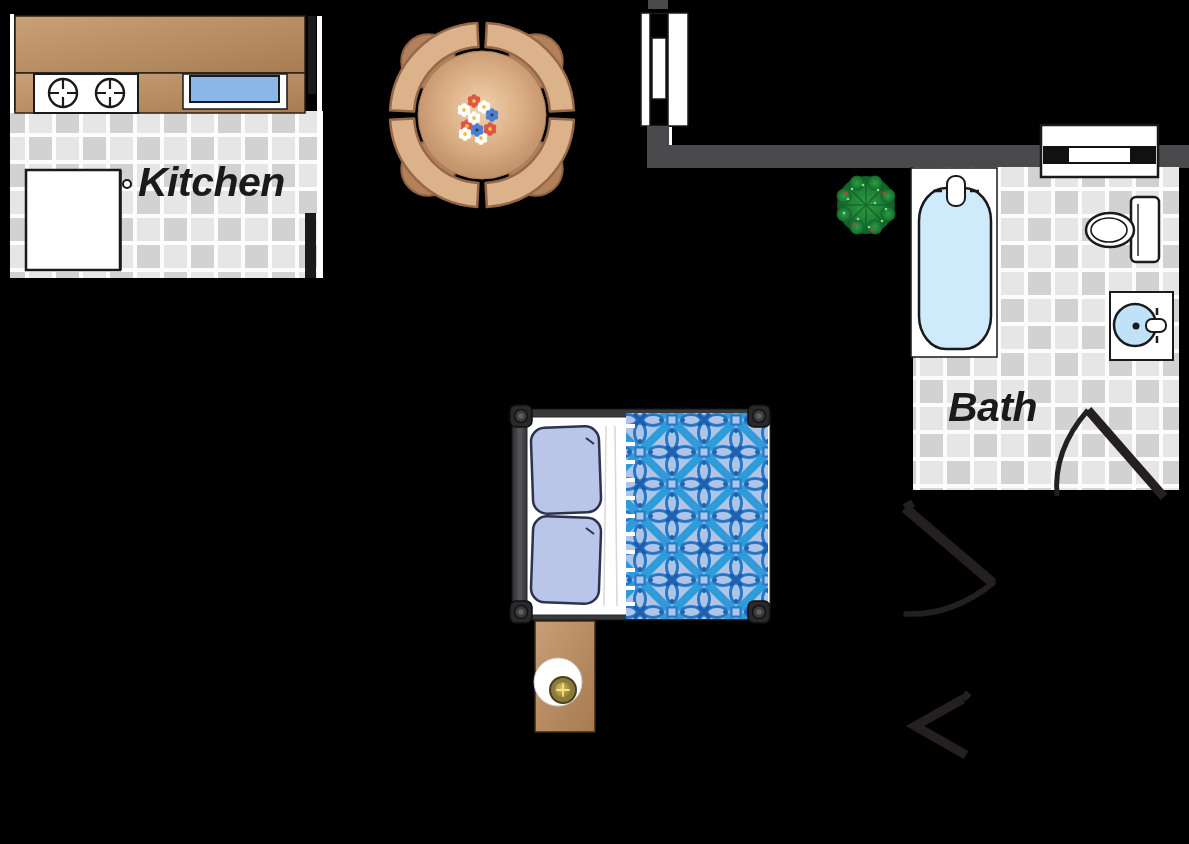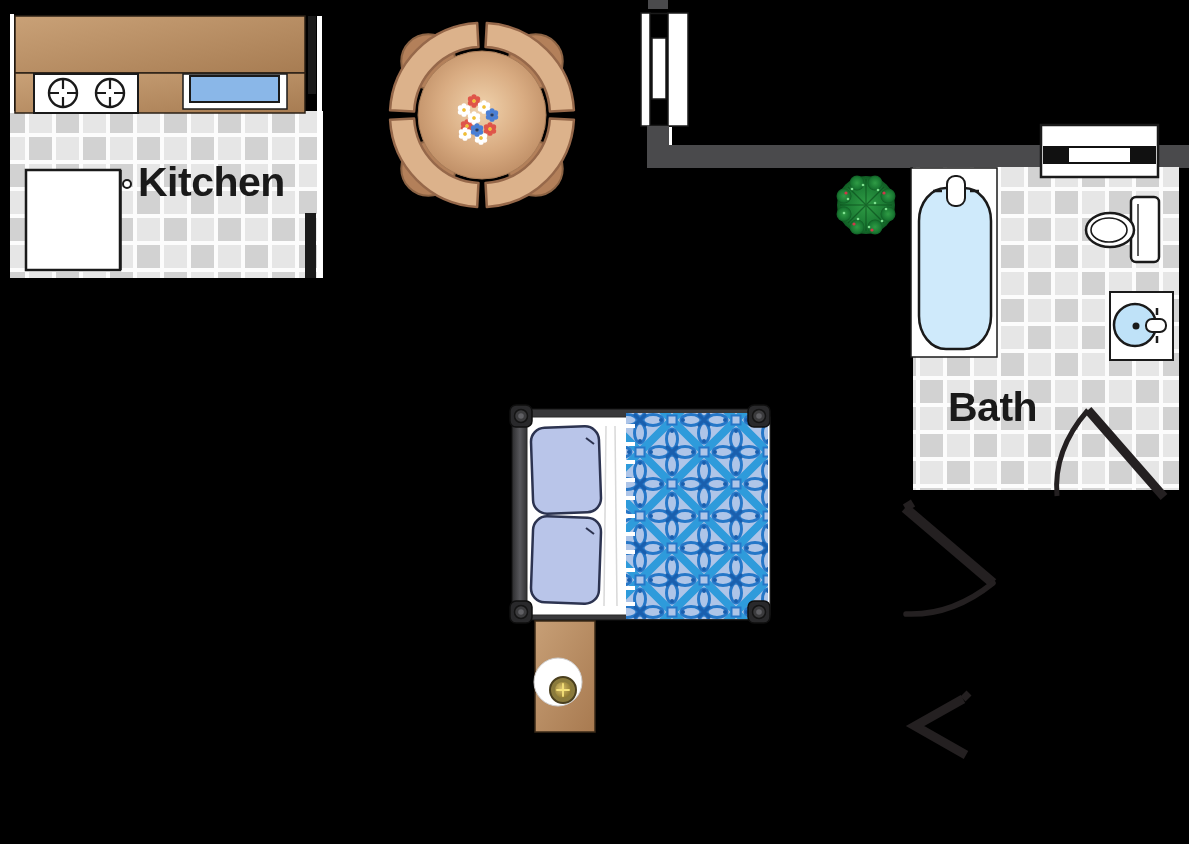--- a/index.html
+++ b/index.html
@@ -1,17 +1,17 @@
 <!DOCTYPE html>
 <html><head>
 <meta charset="utf-8">
 <style>
   html,body{margin:0;padding:0;background:#000;}
   #stage{position:relative;width:1189px;height:844px;background:#000;overflow:hidden;
-         font-family:"Liberation Sans", sans-serif;}
+         font-family:"Liberation Sans", sans-serif;font-style:italic;}
   svg text{font-family:"Liberation Sans", sans-serif;font-weight:600;letter-spacing:-.5px;}
 </style>
 </head>
 <body>
 
 <div id="stage">
 <svg width="1189" height="844" viewBox="0 0 1189 844" xmlns="http://www.w3.org/2000/svg">
   <defs>
 
     <pattern id="tiles" width="54" height="54" patternUnits="userSpaceOnUse">

